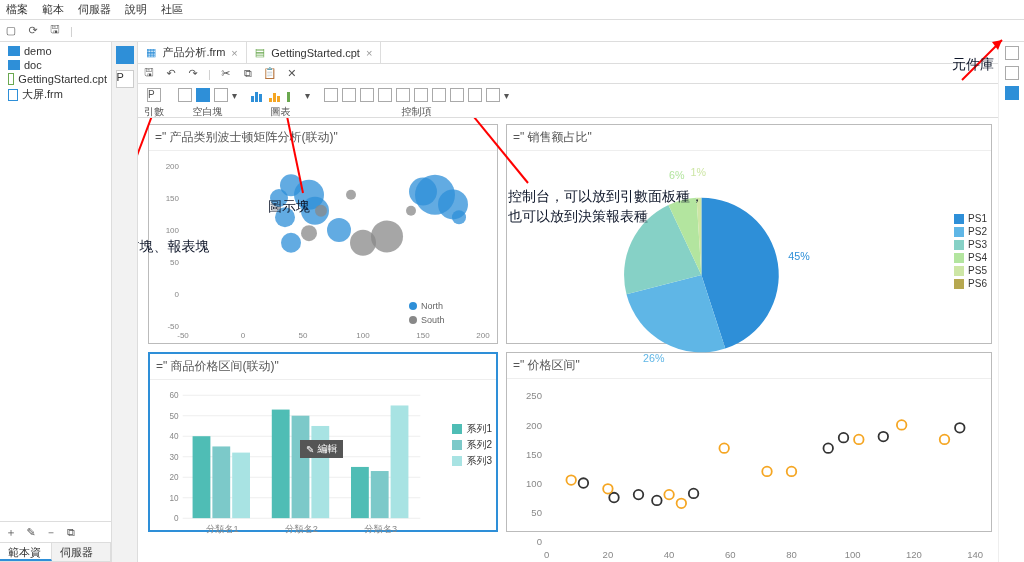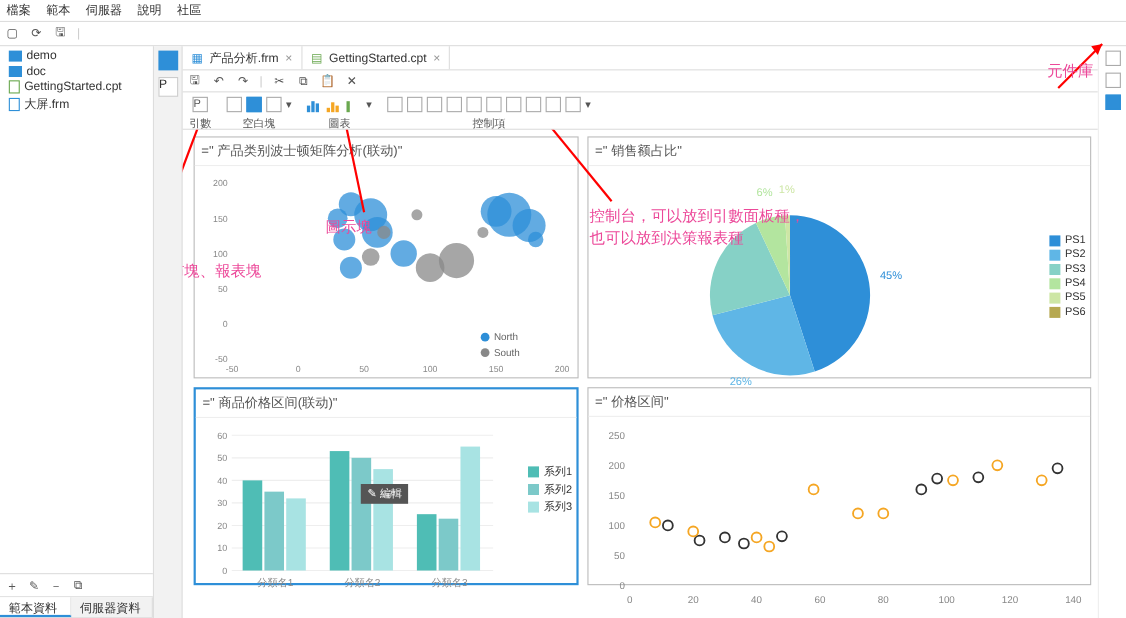--- a/index.html
+++ b/index.html
@@ -10,21 +10,21 @@
 .menubar span { cursor: default; }
 
 
 .toolbar { height: 22px; display: flex; align-items: center; padding: 0 4px; gap: 8px; border-bottom: 1px solid #ddd; }
 .tb-icon { width: 14px; height: 14px; display: inline-flex; align-items: center; justify-content: center; color: #555; }
 
 
 .main { display: flex; height: calc(562px - 42px); }
 
 
-.sidebar-left { width: 140px; border-right: 1px solid #ddd; display: flex; flex-direction: column; }
+.sidebar-left { width: 112px; border-right: 1px solid #ddd; display: flex; flex-direction: column; }
 .tree { flex: 1; padding: 2px 0; overflow: auto; font-size: 11px; }
 .tree-item { display: flex; align-items: center; gap: 4px; padding: 1px 4px 1px 8px; }
 .tree-item.selected { background: #2e8fd8; color: #fff; }
 .folder-icon { width: 12px; height: 10px; background: #2e8fd8; }
 .file-icon { width: 10px; height: 12px; background: #fff; border: 1px solid #2e8fd8; }
 .file-icon.g { border-color: #6aa84f; }
 
 
 .ds-panel { border-top: 1px solid #ddd; }
 .ds-toolbar { height: 20px; display: flex; align-items: center; gap: 6px; padding: 0 4px; }
@@ -55,21 +55,21 @@
 .rg-ic.bar i{width:3px;background:#2e8fd8}
 
 .canvas { flex:1; position: relative; padding: 6px; overflow:auto; }
 .grid { display: grid; grid-template-columns: 350px 1fr; grid-template-rows: 220px 180px; gap: 8px; margin-left: 4px; }
 .card { border: 1px solid #bbb; display: flex; flex-direction: column; background: #fff; }
 .card.selected { border: 2px solid #2e8fd8; }
 .card-title { font-size: 12px; padding: 4px 6px; color: #555; border-bottom: 1px solid #eee; }
 .card-body { flex: 1; position: relative; padding: 4px; }
 
 
-.anno { position: absolute; color: #ec4899; font-size: 14px; font-weight: 500; pointer-events: none; z-index: 50; }
+.anno { position: absolute; color: #0f172a; font-size: 14px; font-weight: 500; pointer-events: none; z-index: 50; }
 .arrow { position: absolute; z-index: 49; }
 
 
 .legend { position:absolute; right:4px; top:60px; font-size:10px; }
 .legend div { display:flex; align-items:center; gap:4px; margin:2px 0; }
 .legend i { width:10px; height:10px; }
 
 
 .edit-badge { position:absolute; background:#555; color:#fff; font-size:10px; padding:2px 6px; display:flex; align-items:center; gap:3px; }
 

